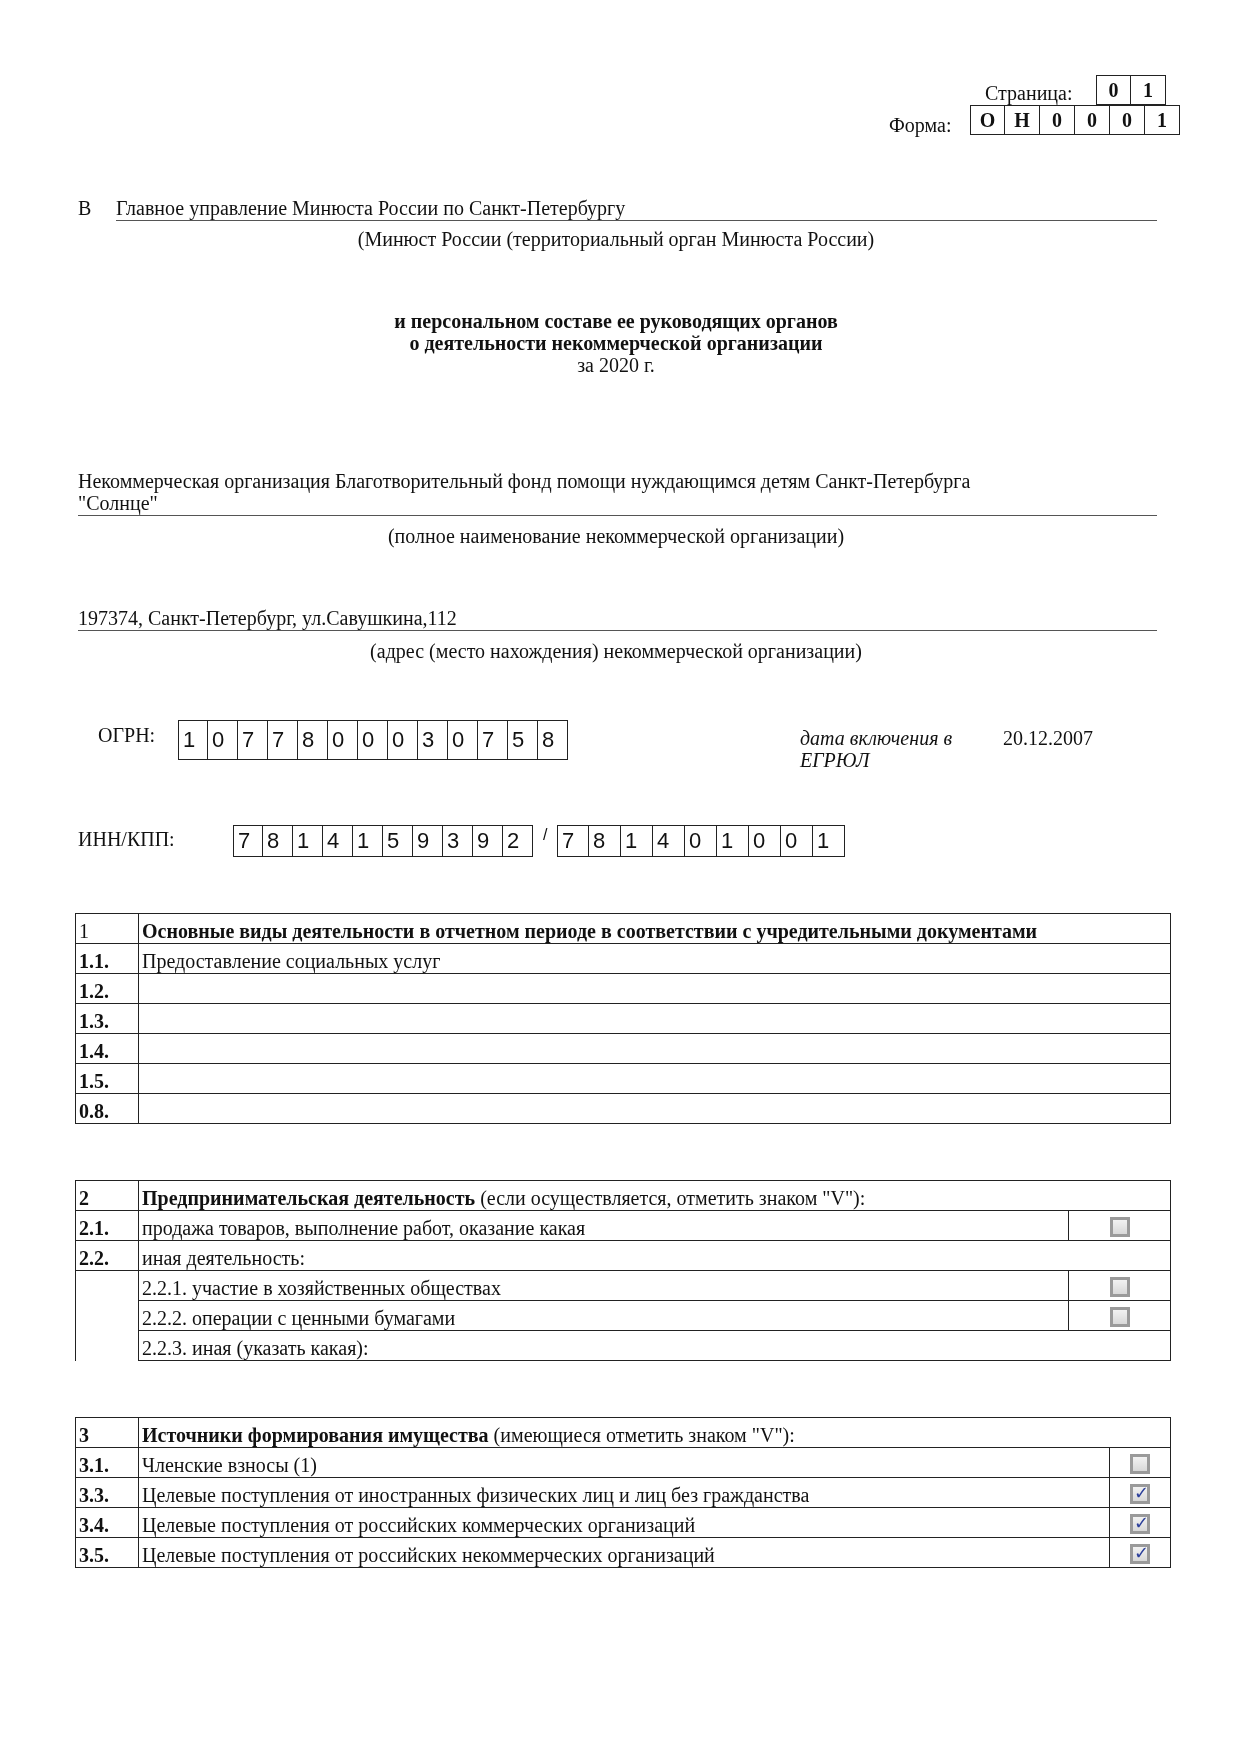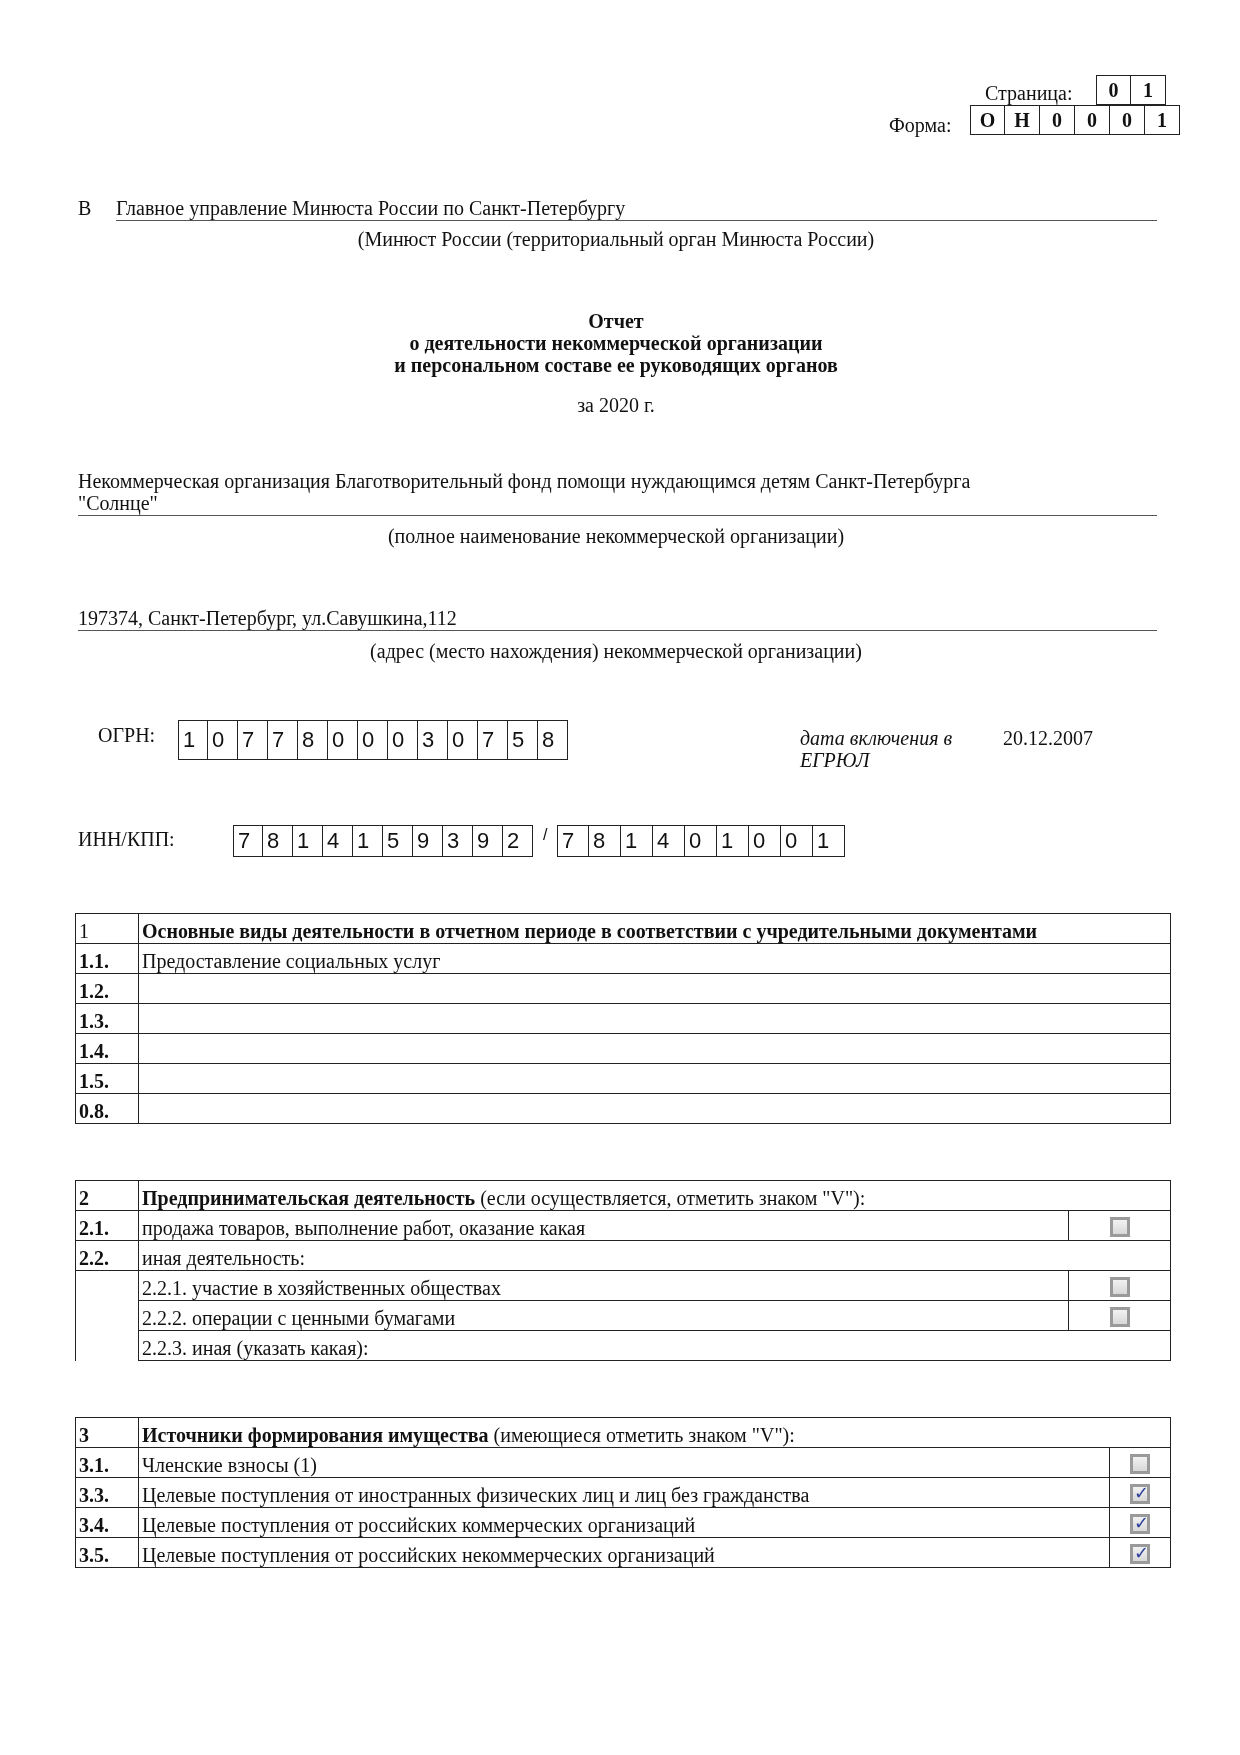--- a/index.html
+++ b/index.html
@@ -49,24 +49,23 @@
   <div class="c">1</div>
 </div>
 
 <div class="abs t20" style="left:78px; top:197px;">В</div>
 <div class="abs t20 ul" style="left:116px; top:197px; width:1041px; height:23px;">
   <span>Главное управление Минюста России по Санкт-Петербургу</span>
 </div>
 <div class="abs t20 center" style="left:75px; top:228px; width:1082px;">(Минюст России (территориальный орган Минюста России)</div>
 
 <div class="abs center" style="left:75px; top:310px; width:1082px; font-size:20px; line-height:22px;">
-  <div class="bold">Отчет</div>
+  <div class="bold">и персональном составе ее руководящих органов</div>
   <div class="bold">о деятельности некоммерческой организации</div>
-  <div class="bold">и персональном составе ее руководящих органов</div>
-  <div style="margin-top:18px;">за 2020 г.</div>
+  <div style="margin-top:0;">за 2020 г.</div>
 </div>
 
 <div class="abs t20 ul" style="left:78px; top:470px; width:1079px; height:45px;">
   <div>Некоммерческая организация Благотворительный фонд помощи нуждающимся детям Санкт-Петербурга</div>
   <div>"Солнце"</div>
 </div>
 <div class="abs t20 center" style="left:75px; top:525px; width:1082px;">(полное наименование некоммерческой организации)</div>
 
 <div class="abs t20 ul" style="left:78px; top:607px; width:1079px; height:23px;">
   <span>197374, Санкт-Петербург, ул.Савушкина,112</span>

